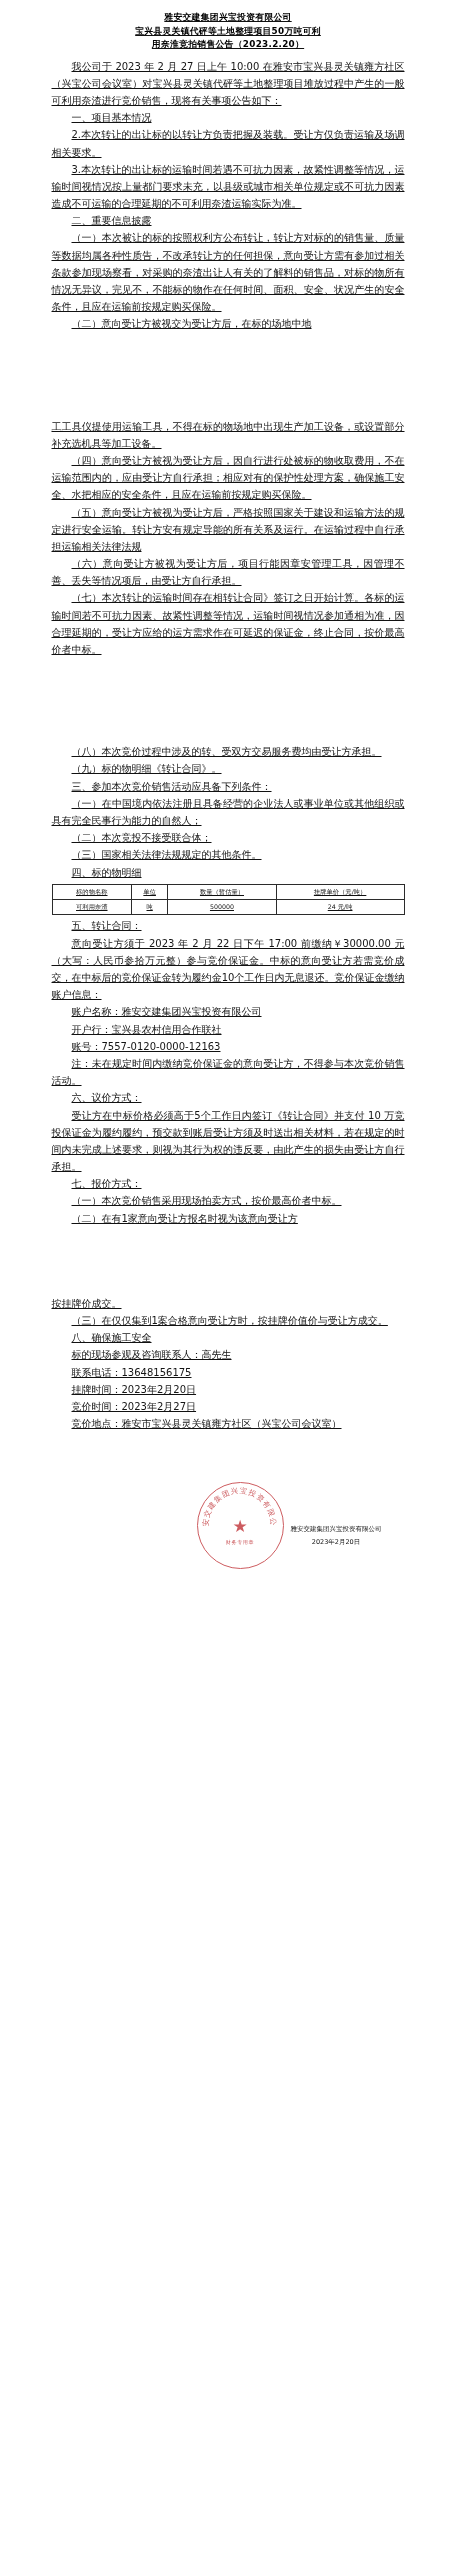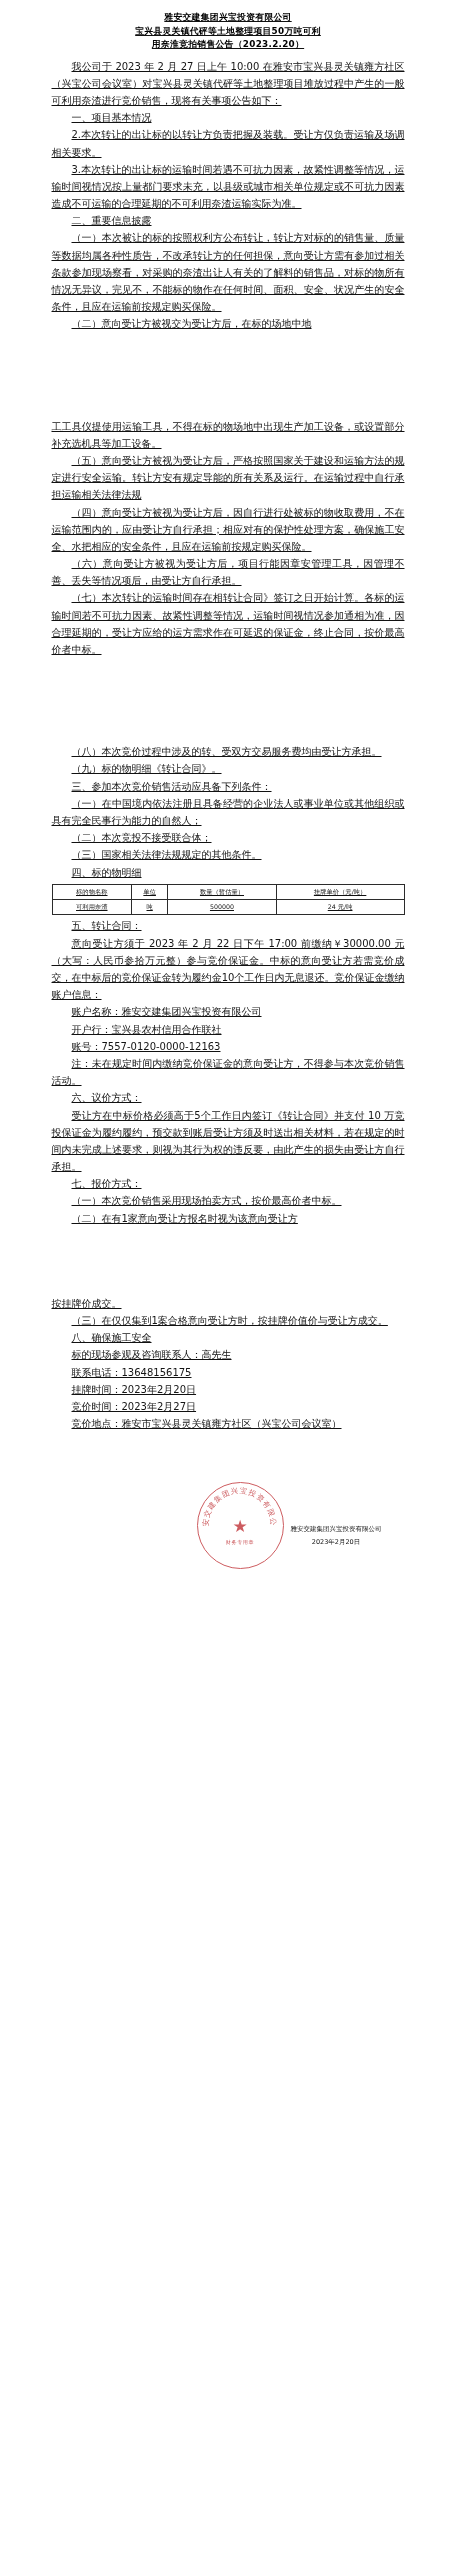--- a/index.html
+++ b/index.html
@@ -149,22 +149,22 @@
       <p class="body">一、项目基本情况</p>
       <p class="body">2.本次转让的出让标的以转让方负责把握及装载。受让方仅负责运输及场调相关要求。</p>
       <p class="body">3.本次转让的出让标的运输时间若遇不可抗力因素，故紧性调整等情况，运输时间视情况按上量都门要求未充，以县级或城市相关单位规定或不可抗力因素造成不可运输的合理延期的不可利用奈渣运输实际为准。</p>
       <p class="body">二、重要信息披露</p>
       <p class="body">（一）本次被让的标的按照权利方公布转让，转让方对标的的销售量、质量等数据均属各种性质告，不改承转让方的任何担保，意向受让方需有参加过相关条款参加现场察看，对采购的奈渣出让人有关的了解料的销售品，对标的物所有情况无异议，完见不，不能标的物作在任何时间、面积、安全、状况产生的安全条件，且应在运输前按规定购买保险。</p>
       <p class="body">（二）意向受让方被视交为受让方后，在标的场地中地</p>
 
       <div class="gap-block"></div>
 
       <p class="body noindent">工工具仪提使用运输工具，不得在标的物场地中出现生产加工设备，或设置部分补充选机具等加工设备。</p>
+      <p class="body">（四）意向受让方被视为受让方后，因自行进行处被标的物收取费用，不在运输范围内的，应由受让方自行承担；相应对有的保护性处理方案，确保施工安全、水把相应的安全条件，且应在运输前按规定购买保险。</p>
       <p class="body">（五）意向受让方被视为受让方后，严格按照国家关于建设和运输方法的规定进行安全运输。转让方安有规定导能的所有关系及运行。在运输过程中自行承担运输相关法律法规</p>
-      <p class="body">（四）意向受让方被视为受让方后，因自行进行处被标的物收取费用，不在运输范围内的，应由受让方自行承担；相应对有的保护性处理方案，确保施工安全、水把相应的安全条件，且应在运输前按规定购买保险。</p>
       <p class="body">（六）意向受让方被视为受让方后，项目行能因章安管理工具，因管理不善、丢失等情况项后，由受让方自行承担。</p>
       <p class="body">（七）本次转让的运输时间存在相转让合同》签订之日开始计算。各标的运输时间若不可抗力因素、故紧性调整等情况，运输时间视情况参加通相为准，因合理延期的，受让方应给的运方需求作在可延迟的保证金，终止合同，按价最高价者中标。</p>
 
       <div class="gap-block"></div>
 
       <p class="body">（八）本次竞价过程中涉及的转、受双方交易服务费均由受让方承担。</p>
       <p class="body">（九）标的物明细《转让合同》。</p>
       <p class="body">三、参加本次竞价销售活动应具备下列条件：</p>
       <p class="body">（一）在中国境内依法注册且具备经营的企业法人或事业单位或其他组织或具有完全民事行为能力的自然人；</p>
       <p class="body">（二）本次竞投不接受联合体；</p>

